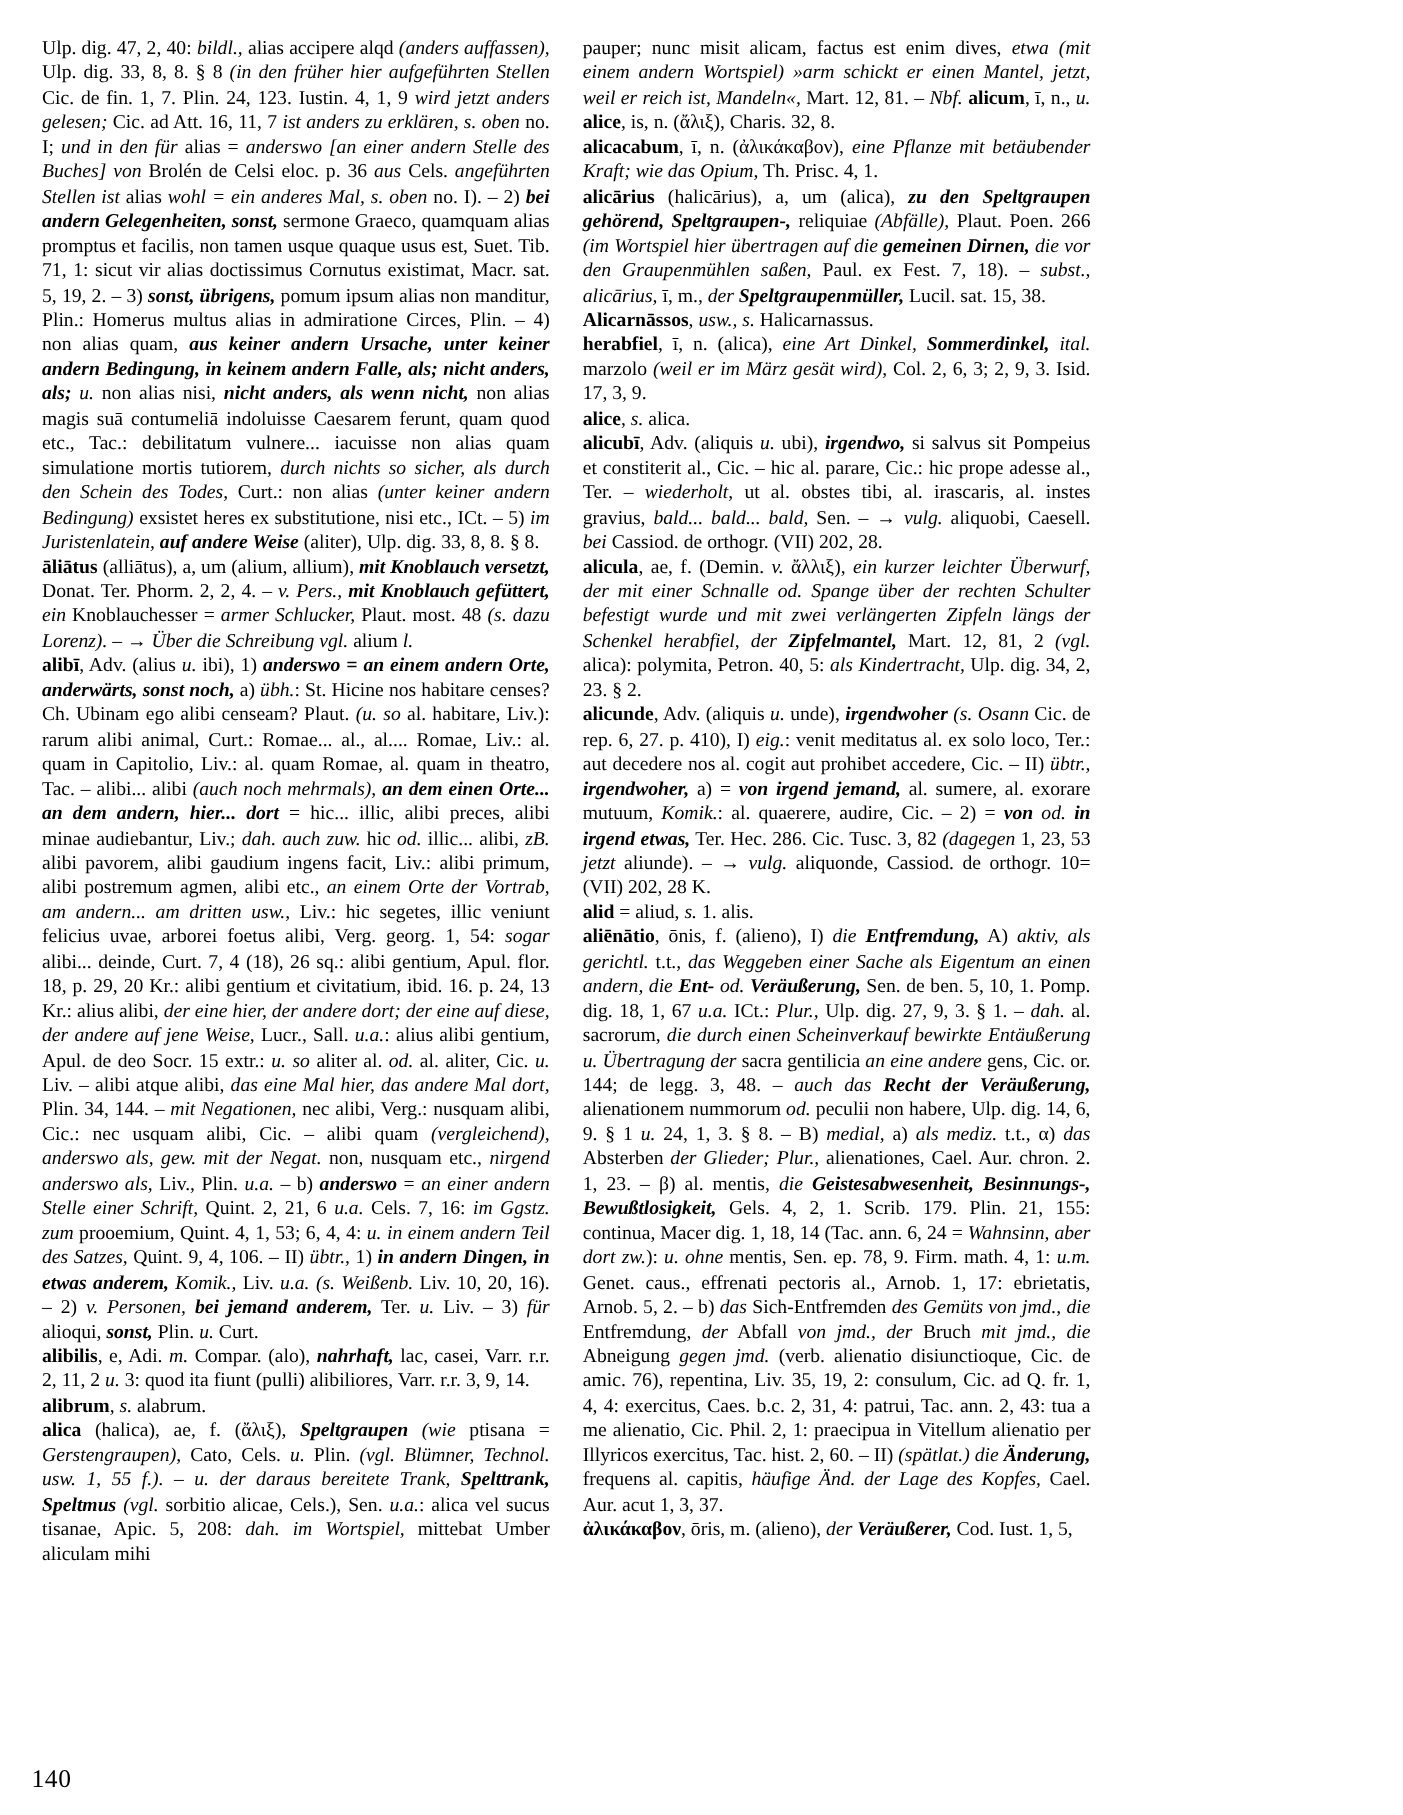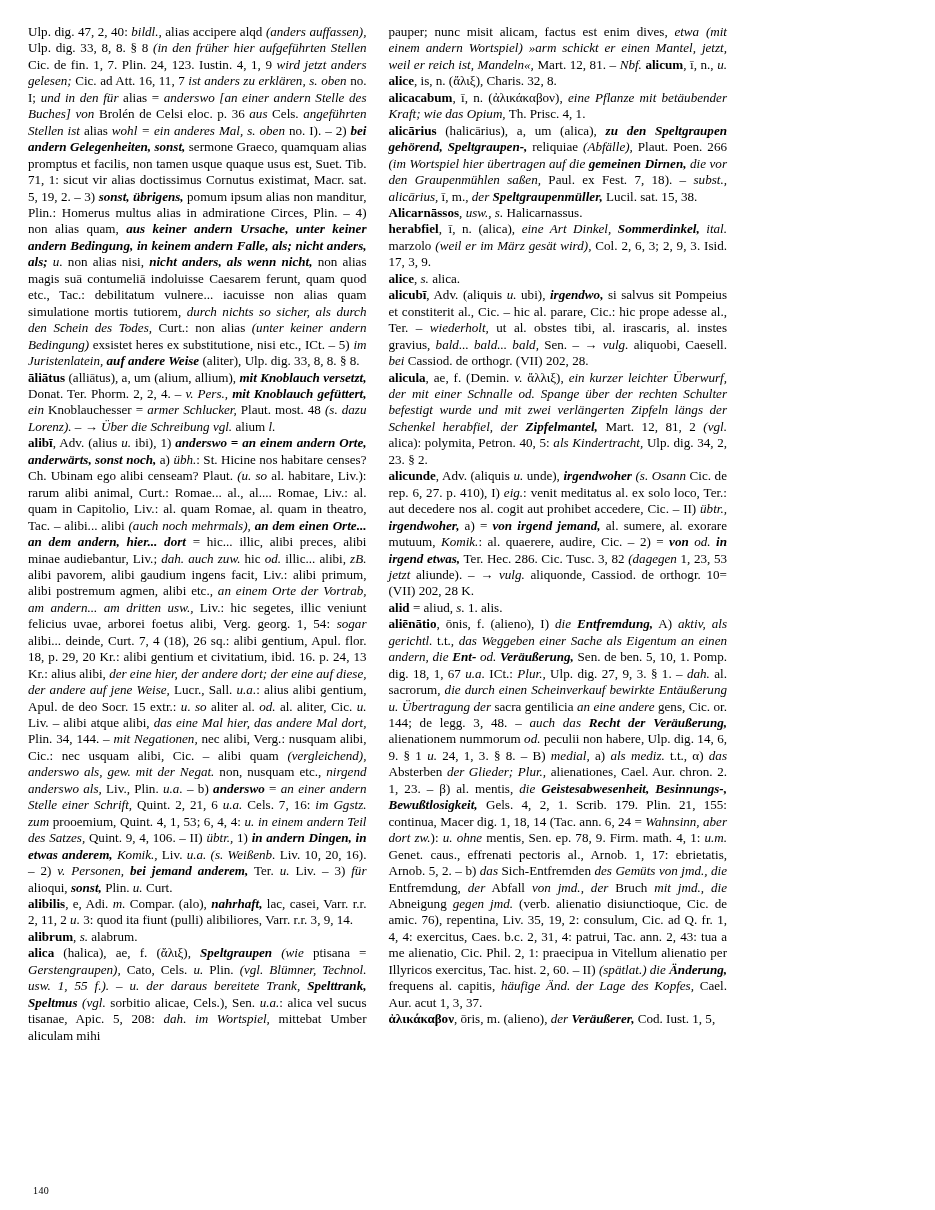--- a/index.html
+++ b/index.html
@@ -52,23 +52,23 @@
   }
   .bd {           
     font-weight: normal;
   }
   .gr {           
     font-family: Liberation Serif, serif;
     font-style: normal;
   }
   .folio {
     position: absolute;
-    left: 33px;
+    left: 21px;
     bottom: 14px;
-    font-size: 10px;
+    font-size: 17px;
     letter-spacing: 0.4px;
     font-family: "Liberation Serif", serif;
   }
   
   .col .entry + .entry { margin-top: 0; }
 </style>
 </head>
 <body>
 
 <div class="page">

